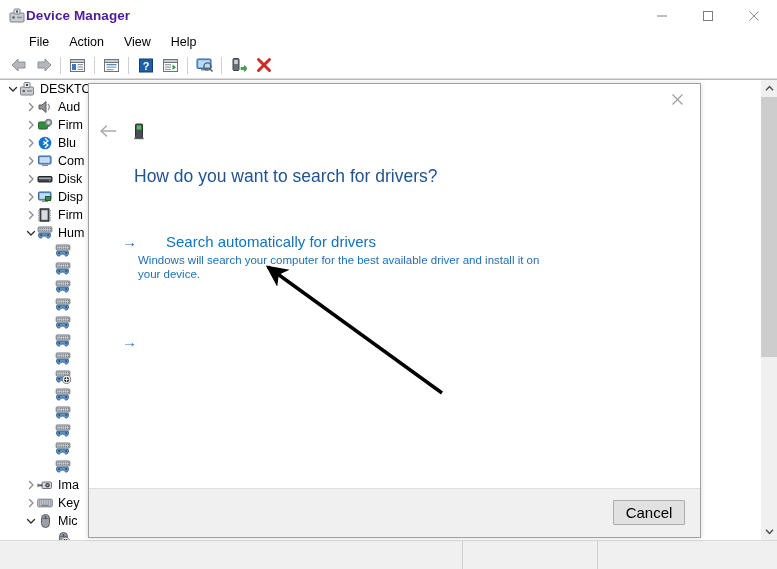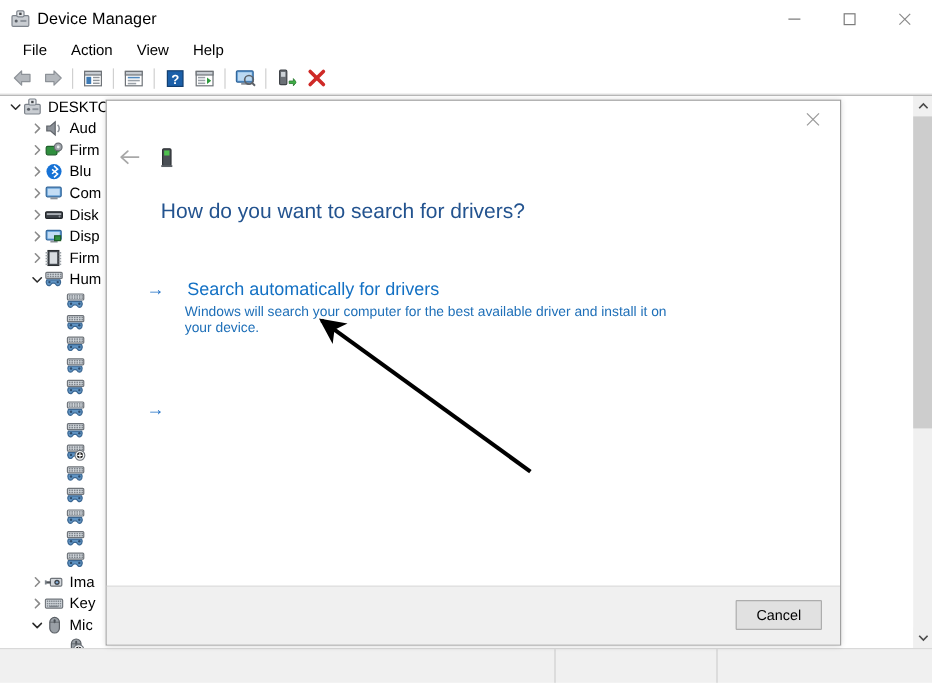--- a/index.html
+++ b/index.html
@@ -12,30 +12,30 @@
   
   #app-window{position:absolute;inset:0;background:#ffffff;}
 
   
   #title-bar{
     position:absolute;left:0;top:0;width:777px;height:31px;
     background:#ffffff;display:flex;align-items:center;
   }
   #title-bar .appicon{margin-left:8px;width:18px;height:18px;position:relative;}
   #title-bar .title-text{
-    margin-left:5px;font-size:13.5px;color:#000000;letter-spacing:.1px;
+    margin-left:0;font-size:13.5px;color:#4c1d95;letter-spacing:.1px;font-weight:bold;
   }
   .win-btns{position:absolute;right:0;top:0;height:31px;display:flex;}
   .win-btn{width:46px;height:31px;display:flex;align-items:center;justify-content:center;}
   .win-btn svg{display:block;}
 
   
   #menu-bar{
     position:absolute;left:0;top:31px;width:777px;height:21px;
-    background:#ffffff;display:flex;align-items:center;padding-left:10px;box-sizing:border-box;
+    background:#ffffff;display:flex;align-items:center;padding-left:20px;box-sizing:border-box;
   }
   .menu-item{font-size:12.5px;color:#000;padding:1px 9px;margin-right:2px;}
 
   
   #toolbar{
     position:absolute;left:0;top:52px;width:777px;height:27px;
     background:#ffffff;border-bottom:1px solid #dcdcdc;
     display:flex;align-items:center;padding-left:6px;box-sizing:border-box;
   }
   .tb-btn{width:25px;height:23px;display:flex;align-items:center;justify-content:center;}
@@ -92,34 +92,34 @@
   #dlg-back{width:34px;height:26px;display:flex;align-items:center;justify-content:center;margin-left:2px;}
   #dlg-head .hicon{width:16px;height:17px;margin-left:6px;position:relative;}
   #dlg-head .htext{margin-left:9px;font-size:13px;color:#1b1b1b;}
 
   #dlg-question{
     position:absolute;left:45px;top:82px;font-size:17.5px;color:#23538f;font-weight:400;
   }
 
   .opt{position:absolute;left:33px;}
   .opt .opt-arrow{position:absolute;left:0;top:2px;font-size:15px;color:#1f6fc4;line-height:1;}
-  .opt .opt-title{margin-left:34px;font-size:15px;color:#1471c4;line-height:19px;}
-  .opt .opt-desc{margin-left:32px;margin-top:2px;font-size:11.5px;color:#1e6fb8;line-height:14px;width:420px;}
+  .opt .opt-title{margin-left:44px;font-size:15px;color:#1471c4;line-height:19px;}
+  .opt .opt-desc{margin-left:16px;margin-top:2px;font-size:11.5px;color:#1e6fb8;line-height:14px;width:420px;}
   #opt-auto{top:148px;}
   #opt-browse{top:248px;}
 
   #dlg-footer{
     position:absolute;left:0;bottom:0;width:100%;height:49px;
     background:#f0f0f0;border-top:1px solid #dedede;box-sizing:border-box;
   }
   #cancel-button{
     position:absolute;right:15px;top:11px;width:72px;height:25px;
     background:#e1e1e1;border:1px solid #adadad;border-radius:1px;
     font-family:"Liberation Sans","DejaVu Sans",sans-serif;
-    font-size:12px;color:#000;cursor:default;
+    font-size:15px;color:#000;cursor:default;
   }
 
   
   #annotation{position:absolute;left:0;top:0;width:777px;height:569px;pointer-events:none;}
 </style>
 </head>
 <body>
 
 <div id="app-window">
 

